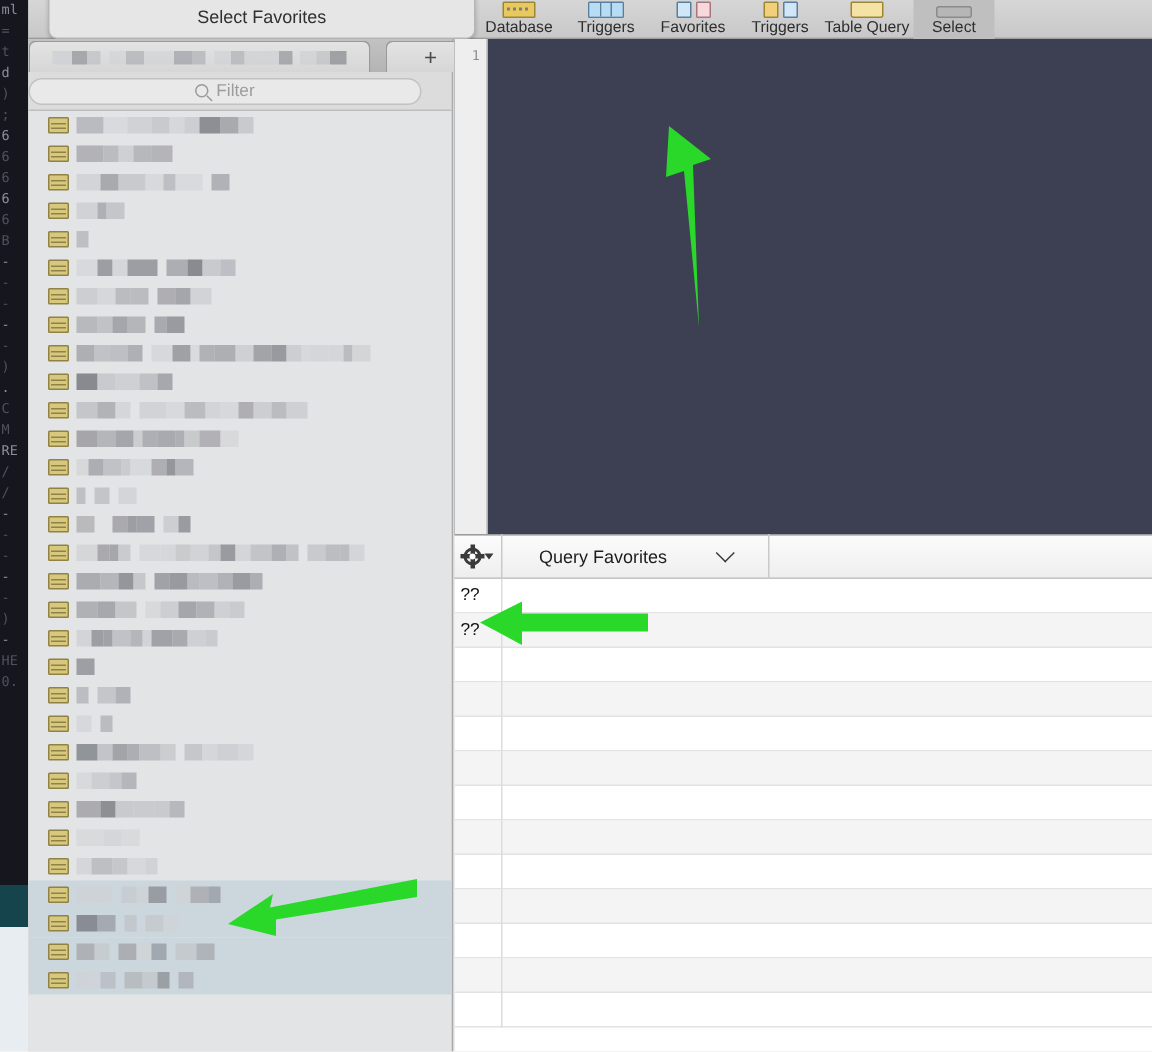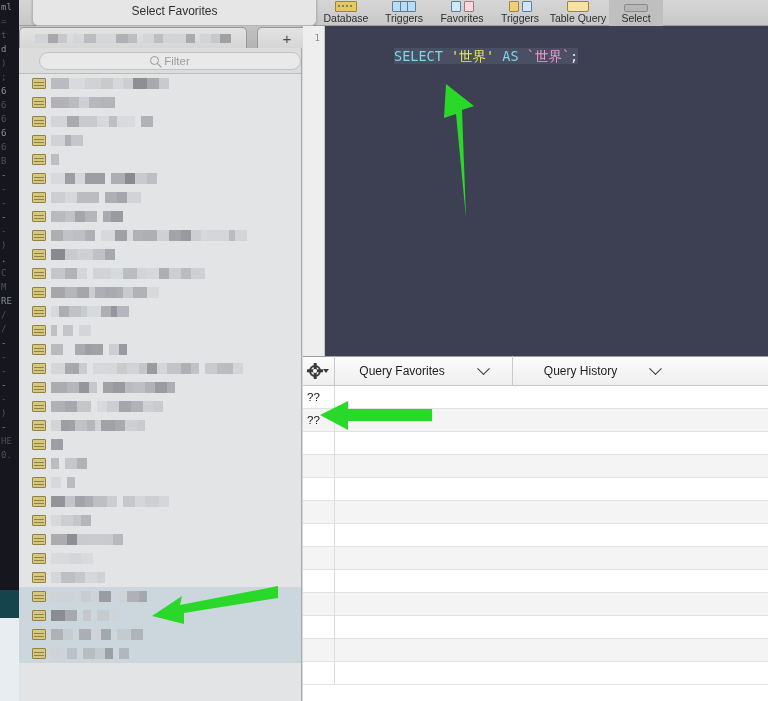--- a/index.html
+++ b/index.html
@@ -110,21 +110,21 @@
     border-top-left-radius: 5px; border-top-right-radius: 5px;
     display: flex; align-items: center; justify-content: center;
   }
   .tab.db { left: 0px; width: 228px; }
   .tab.plus { left: 238px; width: 60px; font-size: 15px; color: #4a4a4a; line-height: 1; }
   .tab-blur { width: 196px; height: 9px; }
 
   .filterbar {
     position: absolute; left: 0; top: 22px; right: 0; height: 26px;
     background: #dcdcdc; border-bottom: 1px solid #bdbdbd;
-    display: flex; align-items: center; justify-content: flex-end;
+    display: flex; align-items: center; justify-content: flex-start;
   }
   .filterfield {
     width: 262px; height: 18px; border: 1px solid #c2c2c2; border-radius: 9px;
     background: #e9e9e9; display: flex; align-items: center; justify-content: center; gap: 5px;
   }
   .mag { width: 9px; height: 9px; border: 1.4px solid #9a9a9a; border-radius: 50%; position: relative; }
   .mag:after { content:''; position:absolute; right:-4px; bottom:-2px; width:5px; height:1.4px;
                background:#9a9a9a; transform: rotate(45deg); }
   .filterlabel { font-size: 11.5px; color: #9c9c9c; }
 
@@ -763,40 +763,33 @@
               <span style="width: 10px; background: rgb(168, 170, 176); opacity: 0.71;"></span>
             </span>
           </div>
         </div>
     </div>
 
     <div class="editor-pane">
       <div class="gutter">
         <div class="ln">1</div>
       </div>
-      <div class="sqlline">
-        <span class="sel-bg" id="sql-tokens"><span class="kw">SELECT</span><span class="punc"> </span><span class="str">'世界'</span><span class="punc"> </span><span class="kw">AS</span><span class="punc"> </span><span class="ident">`世界`</span><span class="punc">;</span></span>
-      </div>
     </div>
 
     <div class="qbar">
       <div class="qgear">
         <span class="gear">
             <span class="gear-dot"></span>
           </span>
         <span class="caret"></span>
       </div>
       <div class="qpop fav">
         <span>Query Favorites</span>
         <span class="chev"></span>
       </div>
-      <div class="qpop hist">
-        <span>Query History</span>
-        <span class="chev"></span>
-      </div>
     </div>
 
     <div class="results" id="results-grid">
         <div class="rrow">
           <div class="rcell c1">??</div>
           <div class="rcell c2"></div>
         </div>
         <div class="rrow alt">
           <div class="rcell c1">??</div>
           <div class="rcell c2"></div>

